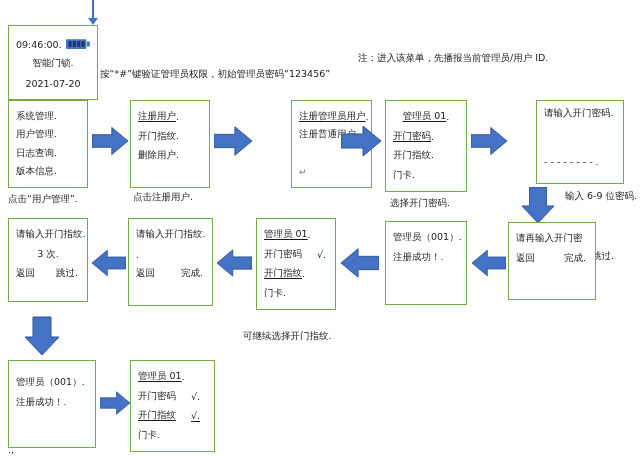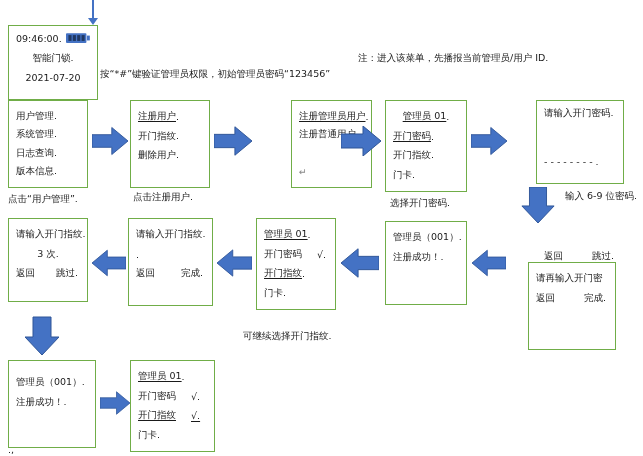--- a/index.html
+++ b/index.html
@@ -30,21 +30,21 @@
   .batt .bar{fill:var(--battery_bar,#1F3864);}
 </style>
 </head>
 <body>
 
 <div id="canvas">
 
   <div class="vline" style="left:92px;top:0;height:18px;"></div>
   <div class="vhead" style="left:88px;top:18px;"></div>
 
-  <div class="box" id="box-home" style="left:8px;top:25px;width:90px;height:75px;padding-top:3px;">
+  <div class="box" id="box-home" style="left:8px;top:25px;width:90px;height:75px;padding-top:9px;">
     <div class="line ctr">
       <span>09:46:00.</span>
       <svg class="batt" width="25" height="11" viewBox="0 0 25 11">
         <rect class="body" x="0" y="0" width="21" height="10" rx="1"></rect>
         <rect class="bar" x="2.5" y="2" width="3.2" height="6"></rect>
         <rect class="bar" x="7" y="2" width="3.2" height="6"></rect>
         <rect class="bar" x="11.5" y="2" width="3.2" height="6"></rect>
         <rect class="bar" x="16" y="2" width="3.2" height="6"></rect>
         <rect class="body" x="21.5" y="2.5" width="3" height="5"></rect>
       </svg>
@@ -52,22 +52,22 @@
     <div class="line ctr">智能门锁.</div>
     <div class="line ctr">2021-07-20</div>
   </div>
 
   <div class="vline" style="left:45px;top:100px;height:9px;"></div>
 
   <div class="cap" style="left:358px;top:52px;">注：进入该菜单，先播报当前管理员/用户 ID.</div>
   <div class="cap" style="left:100px;top:68px;">按“*#”键验证管理员权限，初始管理员密码“123456”</div>
 
   <div class="box" id="box-main" style="left:8px;top:100px;width:80px;height:88px;">
+    <div class="line">系统管理.</div>
     <div class="line">用户管理.</div>
-    <div class="line">系统管理.</div>
     <div class="line">日志查询.</div>
     <div class="line">版本信息.</div>
   </div>
 
   <svg class="ar" style="left:92px;top:126px;" width="36" height="30" viewBox="0 0 40 30">
       <polygon points="0,8 22,8 22,0 40,15 22,30 22,22 0,22"></polygon>
     </svg>
 
   <div class="box" id="box-user" style="left:130px;top:100px;width:80px;height:88px;">
     <div class="line">
@@ -180,21 +180,21 @@
 
   <div class="box" id="box-ok1" style="left:385px;top:221px;width:82px;height:84px;">
     <div class="line">管理员（001）.</div>
     <div class="line">注册成功！.</div>
   </div>
 
   <svg class="ar" style="left:472px;top:248px;" width="34" height="30" viewBox="0 0 40 30">
       <polygon points="40,8 18,8 18,0 0,15 18,30 18,22 40,22"></polygon>
     </svg>
 
-  <div class="box" id="box-pwd2" style="left:528px;top:222px;width:88px;height:88px;margin-top:40px;">
+  <div class="box" id="box-pwd2" style="left:508px;top:222px;width:88px;height:78px;">
     <div class="line">请再输入开门密</div>
     <div class="line split">
         <span>返回</span>
         <span>完成.</span>
       </div>
   </div>
 
   <div class="cap" style="left:243px;top:330px;">可继续选择开门指纹.</div>
 
   <svg class="ar" style="left:25px;top:316px;" width="34" height="40" viewBox="0 0 34 38">

